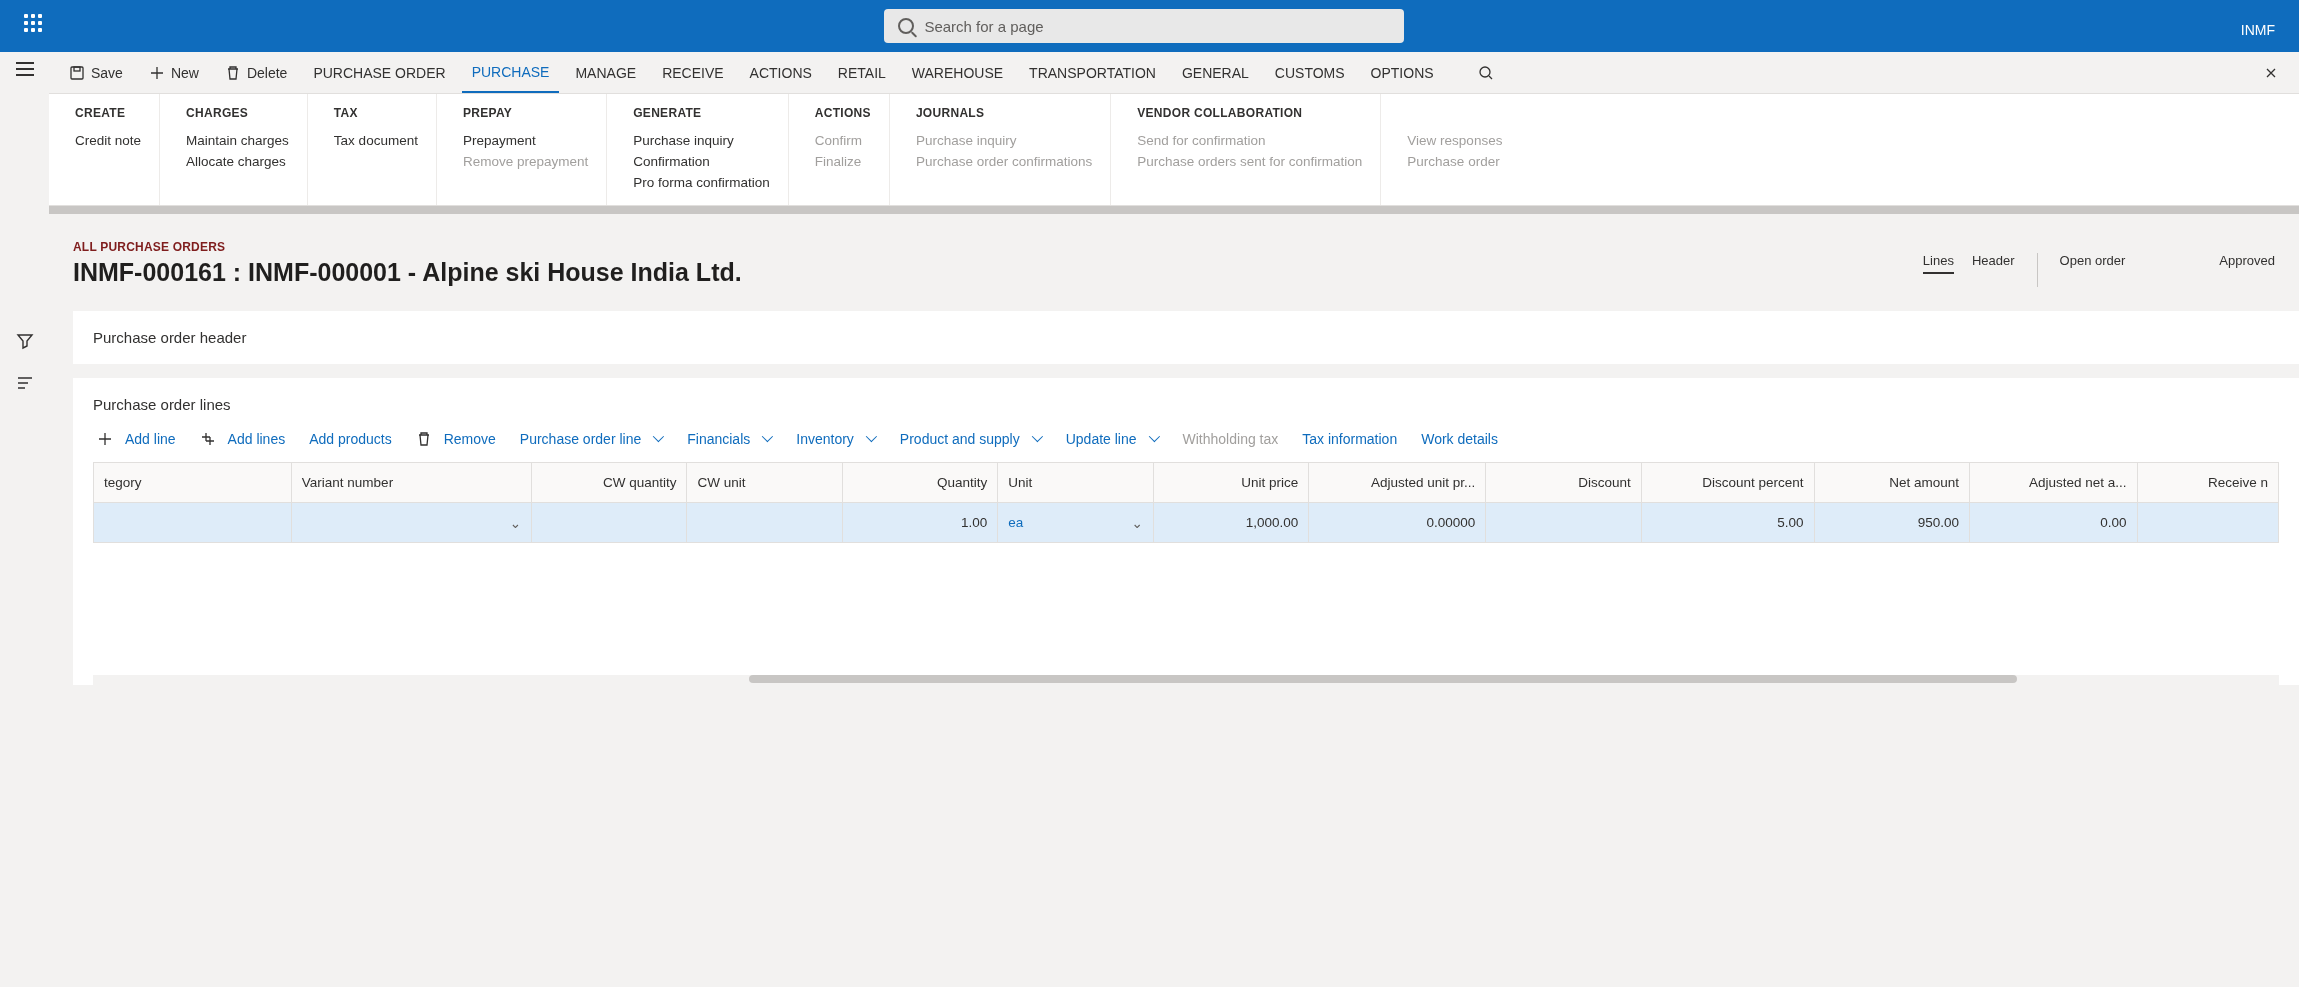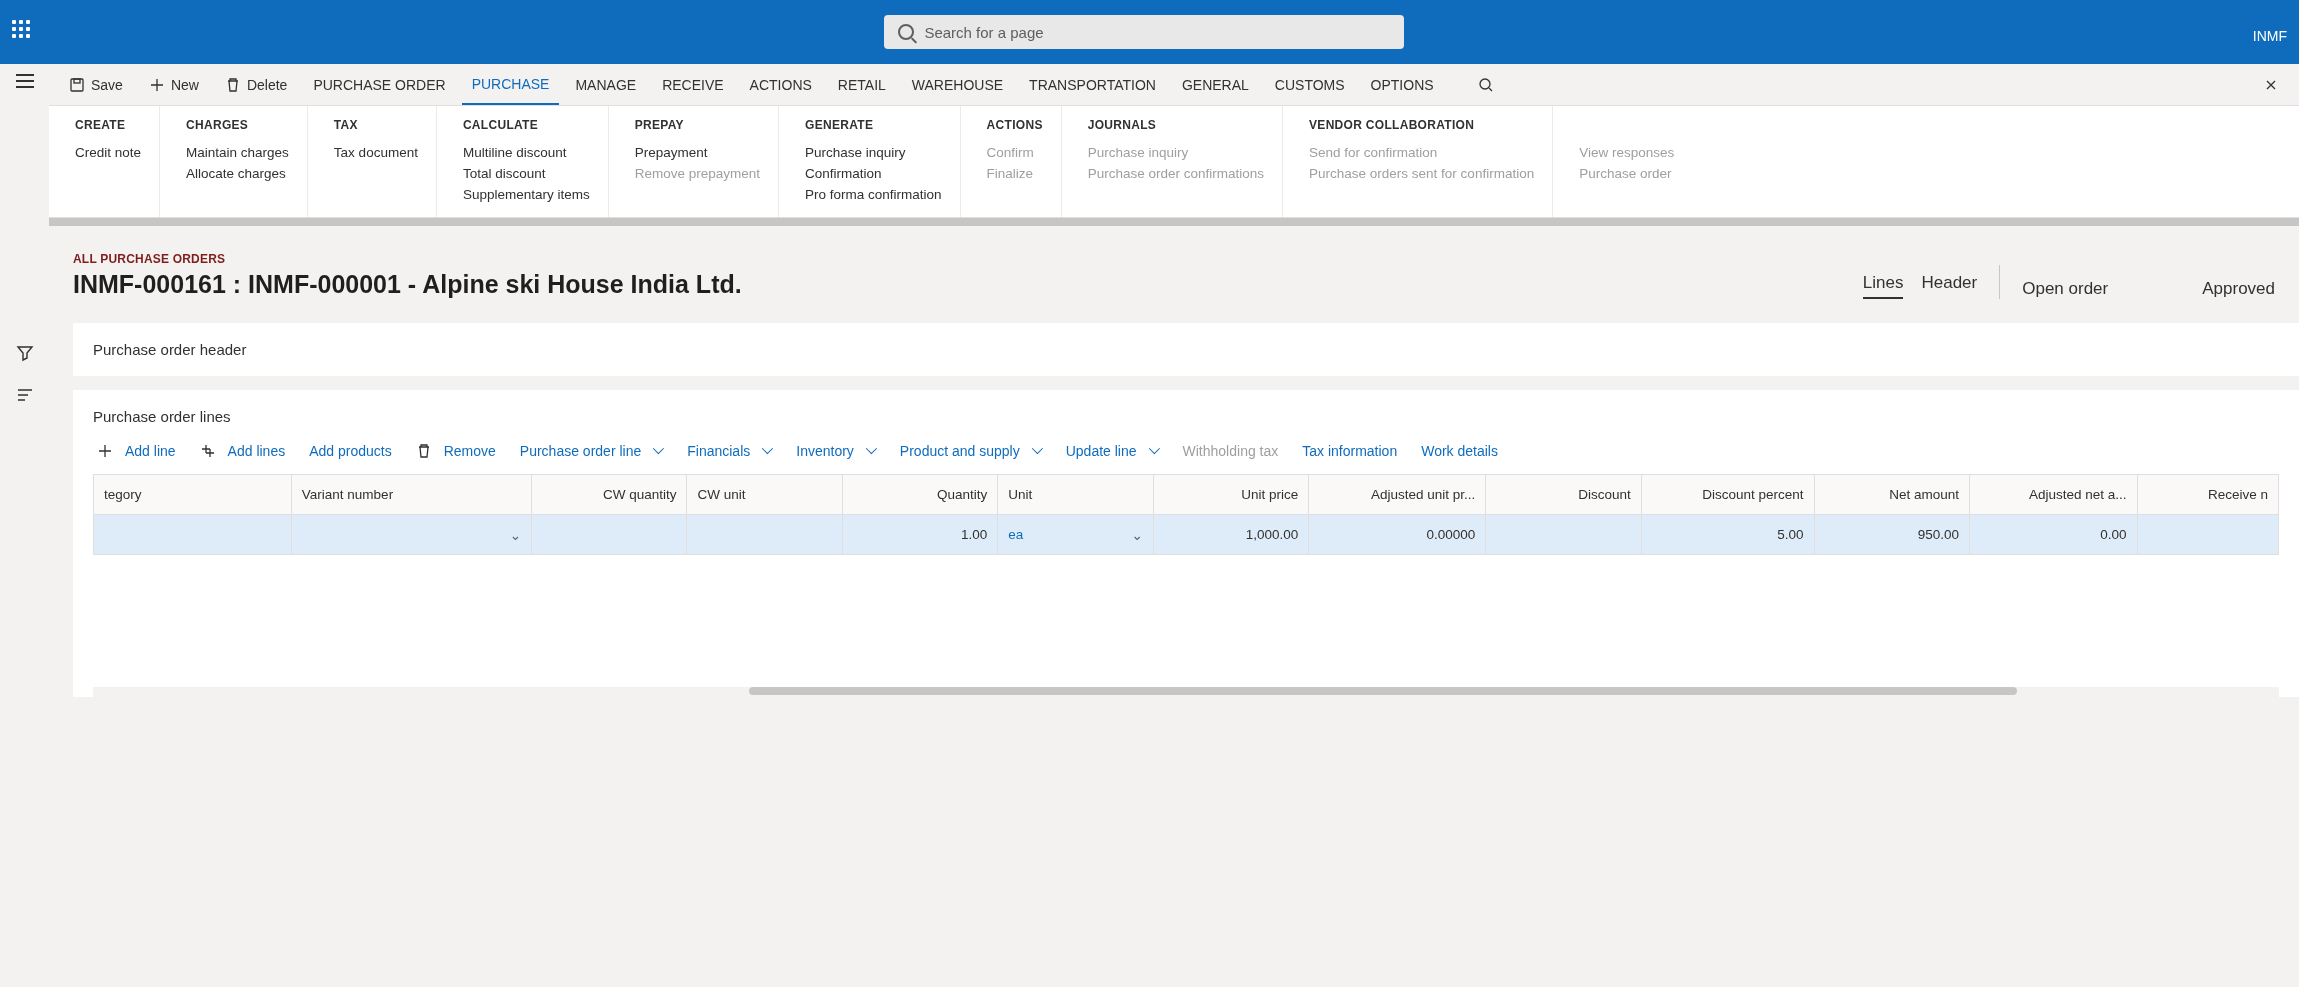--- a/index.html
+++ b/index.html
@@ -9,22 +9,22 @@
     color: #323130;
     background: #f3f2f1;
     overflow-x: hidden;
   }
 
   
   .topbar {
     display: flex;
     align-items: center;
     background: #0f6cbd;
-    height: 64px;
-    padding: 0 12px;
+    height: 52px;
+    padding: 0 24px;
     color: #fff;
   }
   .waffle {
     width: 24px; height: 24px;
     display: grid;
     grid-template-columns: repeat(3, 4px);
     grid-template-rows: repeat(3, 4px);
     gap: 3px;
     cursor: pointer;
   }
@@ -144,22 +144,22 @@
   .page-header .left { flex: 1; }
   .page-header .crumb {
     font-size: 12px; color: #7f1d1d; font-weight: 600;
     letter-spacing: .2px;
   }
   .page-header h1 {
     font-size: 25px; font-weight: 600; color: #201f1e;
     margin-top: 4px;
   }
   .page-header .controls {
-    display: flex; align-items: flex-end; gap: 22px;
-    font-size: 17px;
+    display: flex; align-items: flex-start; gap: 22px;
+    font-size: 13px;
     color: #323130;
   }
   .page-header .view-toggle { display: flex; gap: 18px; align-items: baseline; }
   .page-header .view-toggle .vt {
     cursor: pointer; padding-bottom: 4px;
   }
   .page-header .view-toggle .vt.active {
     border-bottom: 2px solid #323130;
   }
   .vdivider { width: 1px; height: 34px; background: #c8c6c4; }
@@ -332,26 +332,20 @@
           <div class="item">Credit note</div>
         </div>
         <div class="ribbon-group">
           <h4>CHARGES</h4>
           <div class="item">Maintain charges</div>
           <div class="item">Allocate charges</div>
         </div>
         <div class="ribbon-group">
           <h4>TAX</h4>
           <div class="item">Tax document</div>
-        </div>
-        <div class="ribbon-group">
-          <h4>CALCULATE</h4>
-          <div class="item">Multiline discount</div>
-          <div class="item">Total discount</div>
-          <div class="item">Supplementary items</div>
         </div>
         <div class="ribbon-group">
           <h4>PREPAY</h4>
           <div class="item">Prepayment</div>
           <div class="item disabled">Remove prepayment</div>
         </div>
         <div class="ribbon-group">
           <h4>GENERATE</h4>
           <div class="item">Purchase inquiry</div>
           <div class="item">Confirmation</div>

